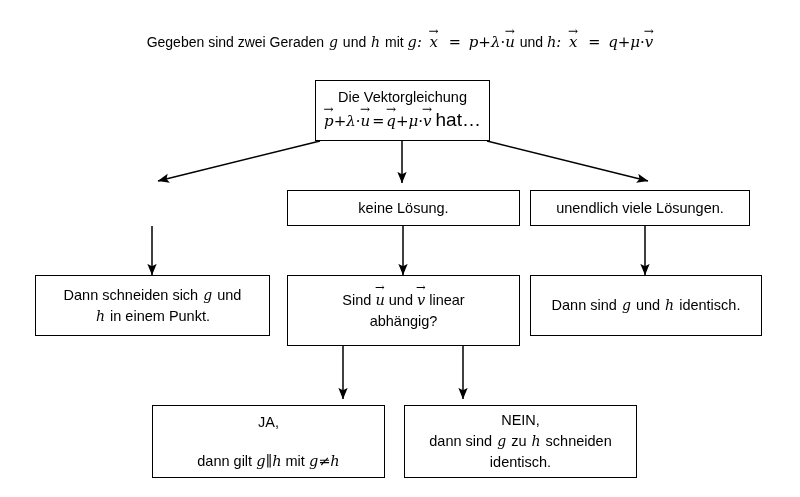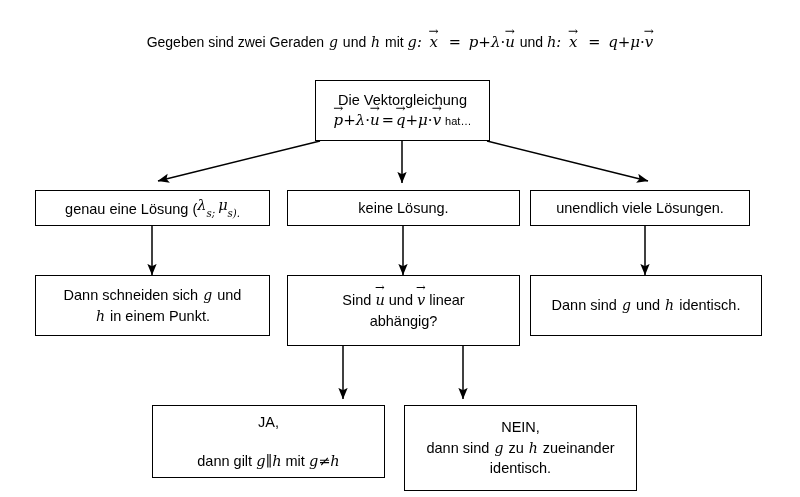--- a/index.html
+++ b/index.html
@@ -147,29 +147,24 @@
       <span class="msym">h:</span>
       <span class="vec spaced">x</span>
       <span class="mrel spaced">=</span>
       <span>q</span><span class="op">+</span><span>μ</span><span class="op">·</span><span class="vec">v</span>
     </span>
   </div>
 
   <div class="node" style="left:315px; top:67px; width:175px; height:61px;">
     <span class="line">Die Vektorgleichung</span>
     <span class="line eq">
-      <span class="vec">p</span><span class="op">+</span><span>λ</span><span class="op">·</span><span class="vec">u</span><span class="mrel">=</span><span class="vec">q</span><span class="op">+</span><span>μ</span><span class="op">·</span><span class="vec">v</span><span style="font-family:'Liberation Sans',sans-serif;font-style:normal;font-size:11px;padding-left:4px;">hat…</span>
-    </span>
-  </div>
-
-  <div class="node" style="left:35px; top:177px; width:235px; height:36px;">
-    <span class="line">
-      <span>genau eine Lösung (</span><span class="sup-lift msym">λ</span><span class="sub">s</span><span class="sub">;</span><span class="sup-lift msym" style="padding-left:3px;">μ</span><span class="sub">s</span><span class="sub">).</span>
-    </span>
-  </div>
+      <span class="vec">p</span><span class="op">+</span><span>λ</span><span class="op">·</span><span class="vec">u</span><span class="mrel">=</span><span class="vec">q</span><span class="op">+</span><span>μ</span><span class="op">·</span><span class="vec">v</span><span style="font-family:'Liberation Sans',sans-serif;font-style:normal;font-size:19px;padding-left:4px;">hat…</span>
+    </span>
+  </div>
+
 
   <div class="node" style="left:287px; top:177px; width:233px; height:36px;">
     <span class="line">keine Lösung.</span>
   </div>
 
   <div class="node" style="left:530px; top:177px; width:220px; height:36px;">
     <span class="line">unendlich viele Lösungen.</span>
   </div>
 
   <div class="node" style="left:35px; top:262px; width:235px; height:61px;">
@@ -208,25 +203,25 @@
   <div class="node" style="left:152px; top:392px; width:233px; height:73px;gap:18px;">
     <span class="line">JA,</span>
     <span class="line">
       <span>dann gilt</span>
       <span class="msym">g</span><span class="msym">∥</span><span class="msym">h</span>
       <span>mit</span>
       <span class="msym">g</span><span class="msym">≠</span><span class="msym">h</span>
     </span>
   </div>
 
-  <div class="node" style="left:404px; top:392px; width:233px; height:86px;justify-content:center;">
+  <div class="node" style="left:404px; top:392px; width:233px; height:73px;justify-content:center;">
     <span class="line">NEIN,</span>
     <span class="line">
       <span>dann sind</span>
       <span class="mvar">g</span>
       <span>zu</span>
       <span class="mvar">h</span>
-      <span>zueinander</span>
+      <span>schneiden</span>
     </span>
     <span class="line">identisch.</span>
   </div>
 
 </div>
 
 </body></html>

